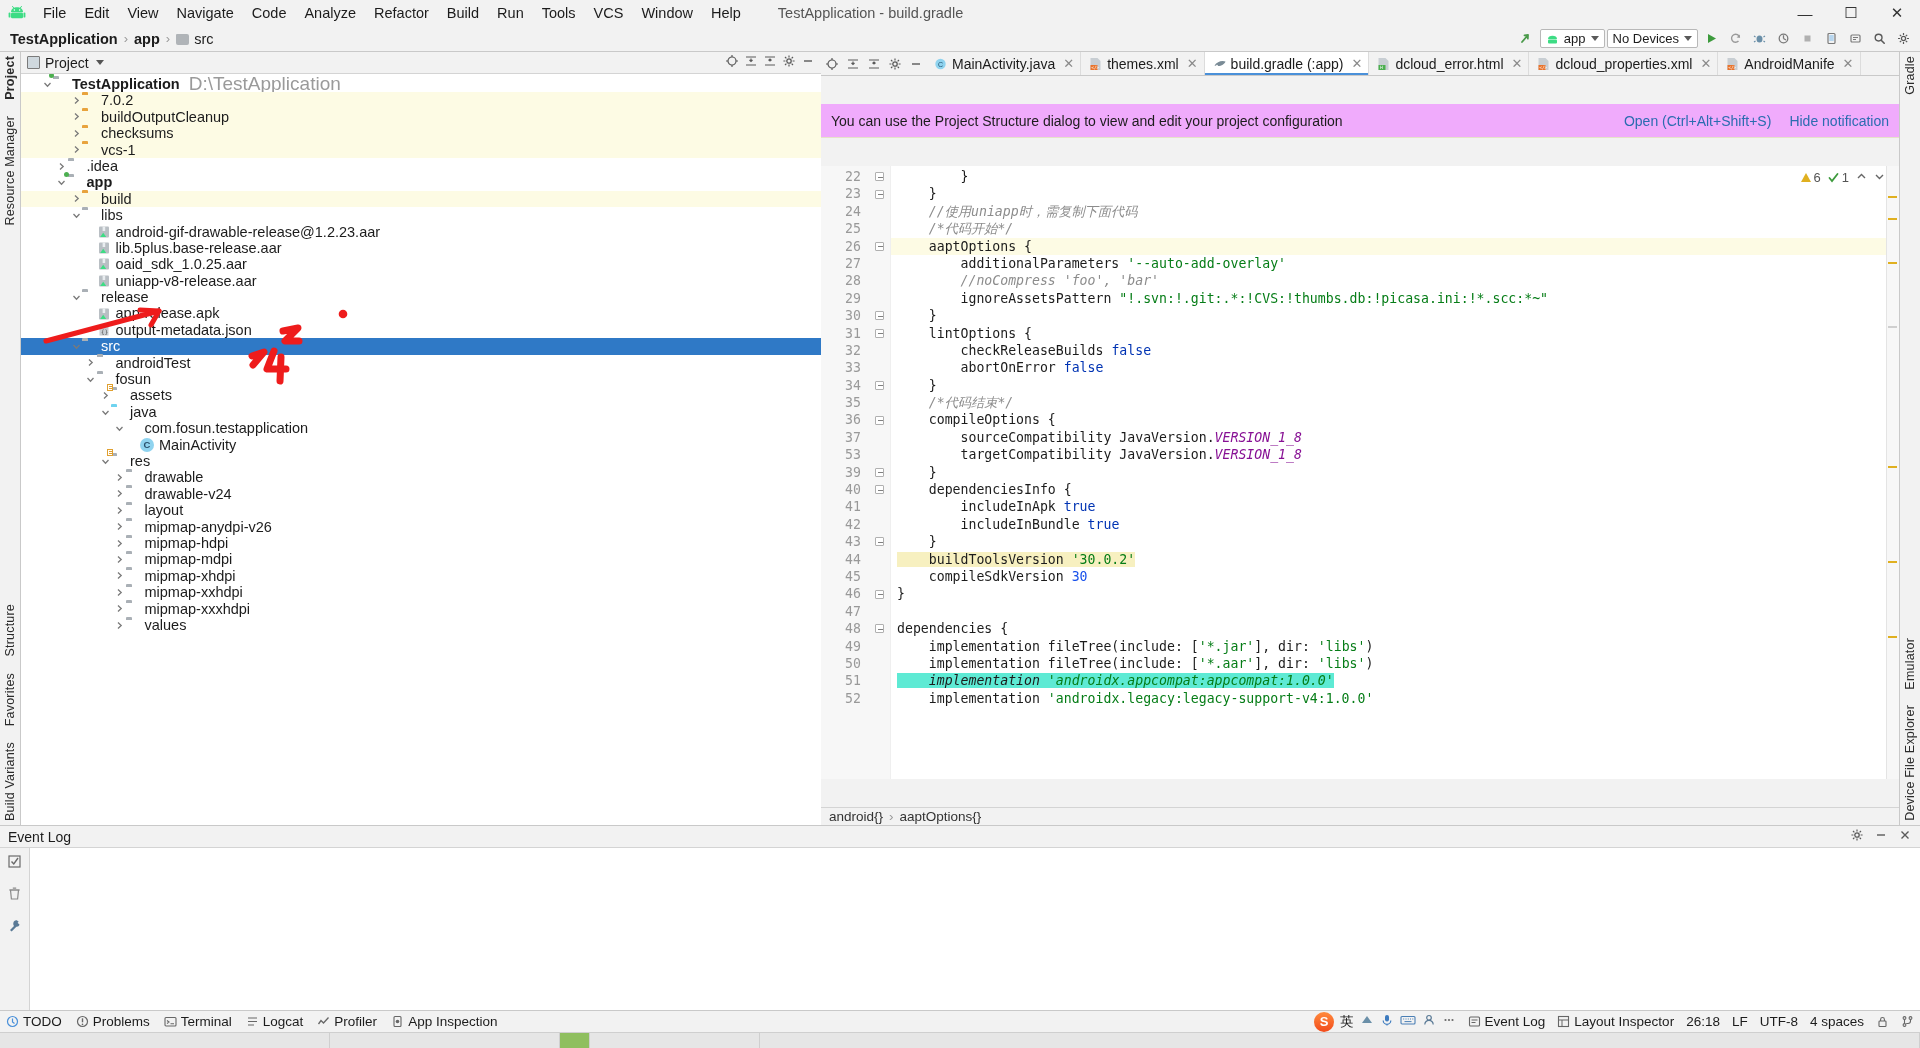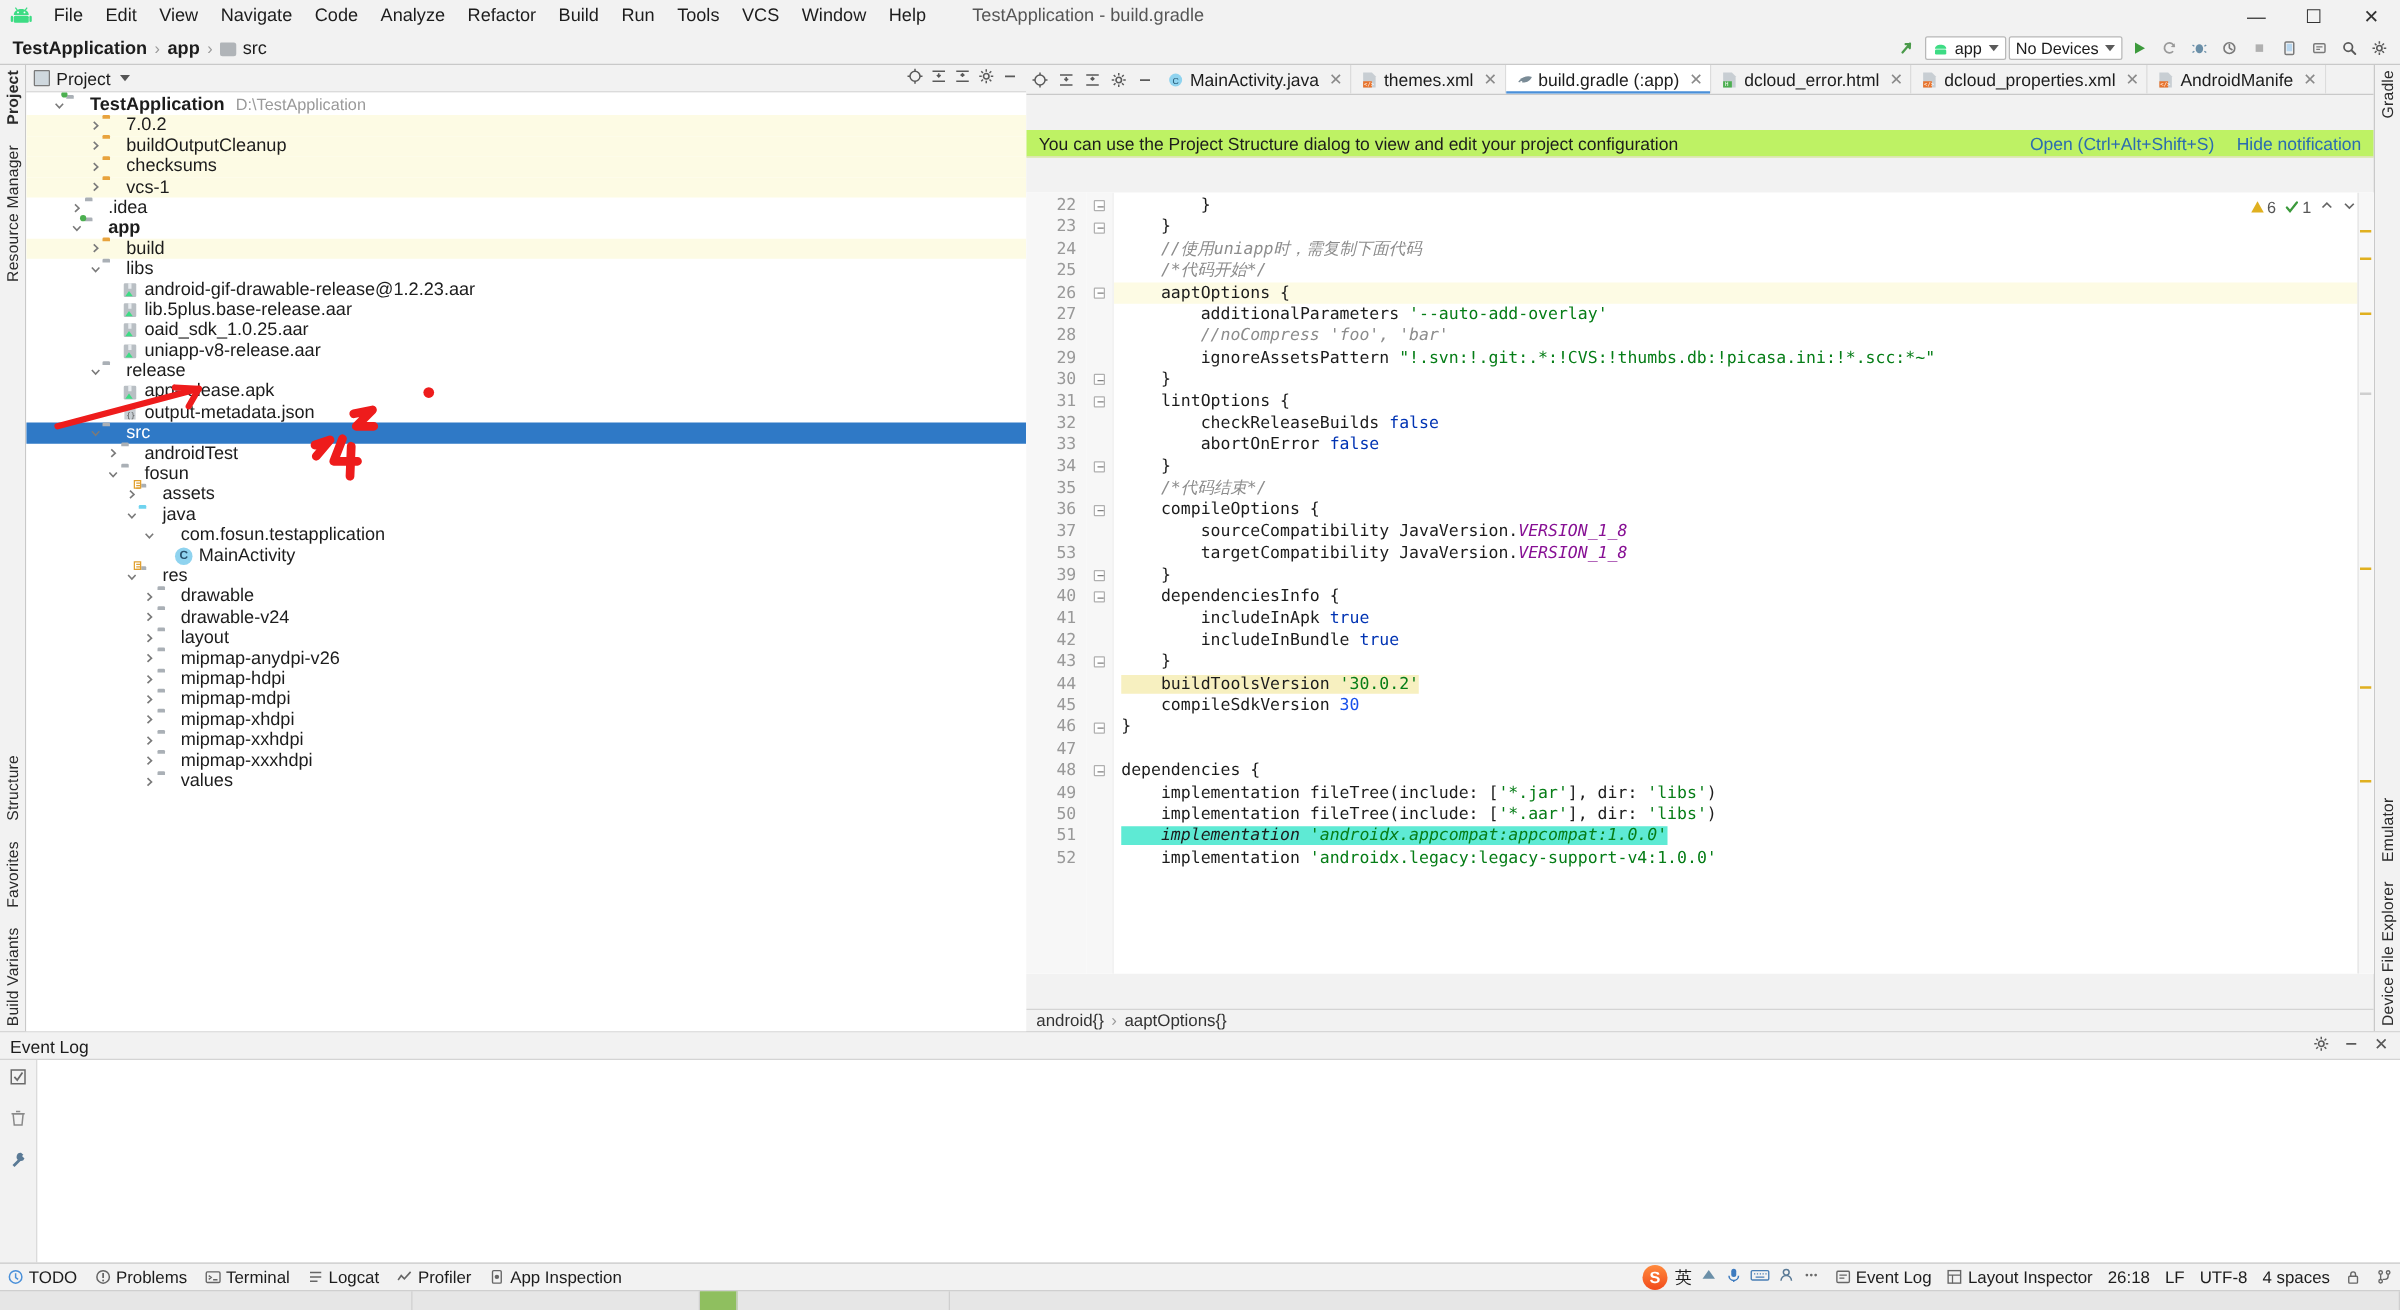--- a/index.html
+++ b/index.html
@@ -59,21 +59,21 @@
 
   .tree { flex:1; background:#fff; overflow:hidden; position:relative; padding-top:2px; font-size:14.5px; }
   .trow { height:16.4px; display:flex; align-items:center; white-space:nowrap; line-height:16.4px; position:relative; }
   .trow.hl-yellow { background:#fdfbe4; }
   .trow.sel { background:#2f79c6; color:#fff; }
   .arrow { width:12px; flex:none; display:flex; align-items:center; justify-content:center; color:#6e6e6e; font-size:9px; }
   .arrow svg { display:block; }
   .ico { width:15px; height:14px; flex:none; margin-right:4px; position:relative; }
   .lbl { font-size:14.5px; }
   .lbl.bold { font-weight:bold; }
-  .path { color:#9a9a9a; margin-left:9px; font-size:13px; }
+  .path { color:#9a9a9a; margin-left:9px; font-size:19px; }
 
   
   .f-orange, .f-grey, .f-cyan { width:14px; height:11px; border-radius:1px; position:relative; top:1px; }
   .f-orange { background:#e8a33d; }
   .f-orange:before { content:''; position:absolute; top:-2.5px; left:0; width:6px; height:3px; background:#e8a33d; border-radius:1px 1px 0 0; }
   .f-grey { background:#aab0b6; }
   .f-grey:before { content:''; position:absolute; top:-2.5px; left:0; width:6px; height:3px; background:#aab0b6; border-radius:1px 1px 0 0; }
   .f-cyan { background:#6fd3ef; }
   .f-cyan:before { content:''; position:absolute; top:-2.5px; left:0; width:6px; height:3px; background:#6fd3ef; border-radius:1px 1px 0 0; }
   .badge-green { position:absolute; right:-1px; bottom:0px; width:5px; height:5px; background:#4caf50; border-radius:50%; }
@@ -92,21 +92,21 @@
   .tabstrip { height:24px; display:flex; align-items:stretch; background:#f2f2f2; border-bottom:1px solid #c9c9c9; flex:none; }
   .etool { width:21px; display:flex; align-items:center; justify-content:center; }
   .etabs { display:flex; align-items:stretch; overflow:hidden; }
   .etab { display:flex; align-items:center; gap:5px; padding:0 6px 0 8px; font-size:14px; white-space:nowrap;
           border-right:1px solid #dcdcdc; position:relative; }
   .etab.active { background:#fff; }
   .etab.active:after { content:''; position:absolute; left:0; right:0; bottom:0; height:2px; background:#4a90d9; }
   .etab .x { color:#8a8a8a; font-size:13px; margin-left:3px; }
   .tab-ico { width:13px; height:14px; flex:none; }
 
-  .notif { height:22px; background:#bef264; border-bottom:1px solid #e6e2c8; display:flex; align-items:center;
+  .notif { height:34px; background:#f0abfc; border-bottom:1px solid #e6e2c8; display:flex; align-items:center;
            padding:0 10px; font-size:14px; color:#1c1c1c; flex:none;justify-content:space-between; }
   .notif-right { margin-left:auto; display:flex; gap:18px; }
   .link { color:#2b6cb0; }
 
   .editorwrap { flex:1; display:flex; min-height:0; position:relative; background:#fff; overflow:hidden; }
   .gutter { width:48px; background:#f7f7f7; border-right:0px; flex:none; padding-top:2px; text-align:right; }
   .foldcol { width:22px; background:#f7f7f7; flex:none; padding-top:2px; border-right:1px solid #efefef; }
   .codecol { flex:1; padding-top:2px; overflow:hidden; position:relative; }
   .ln { height:17.4px; line-height:17.4px; font-family:"DejaVu Sans Mono", monospace; font-size:13.2px; color:#999; padding-right:8px; }
   .fold { height:17.4px; display:flex; align-items:center; justify-content:center; }

